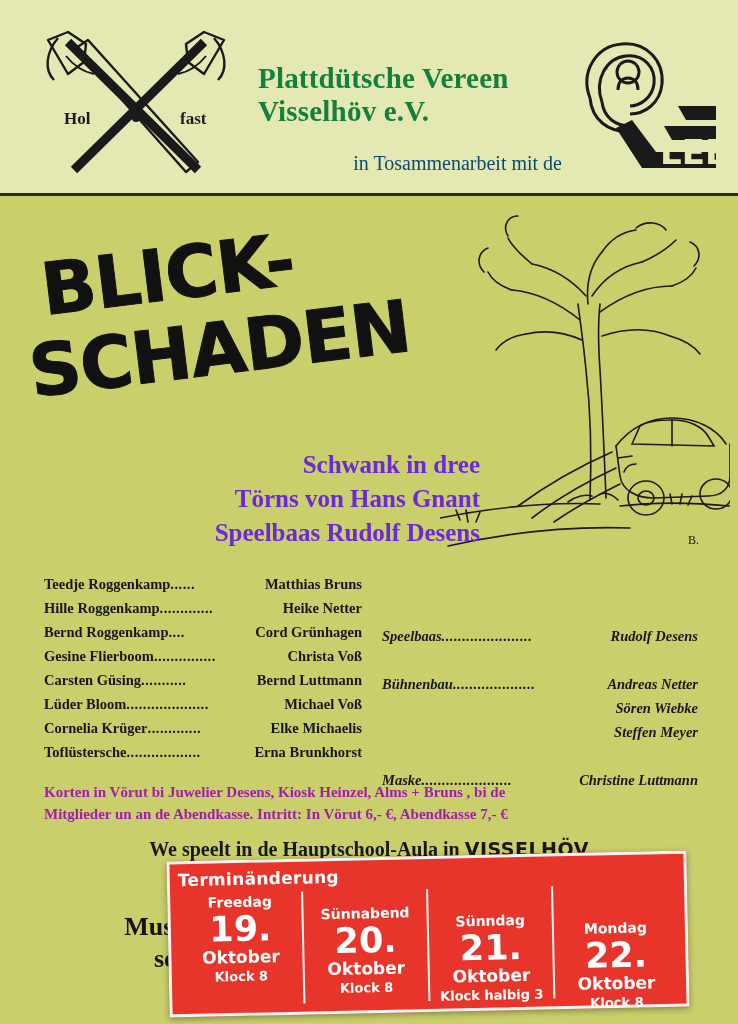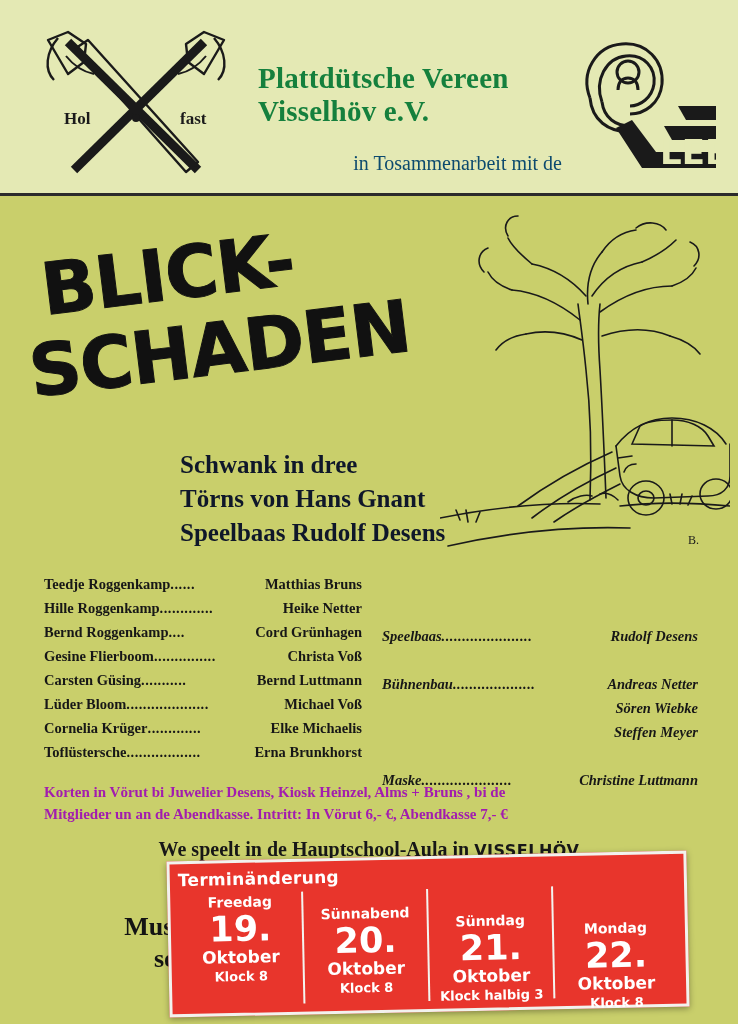--- a/index.html
+++ b/index.html
@@ -83,26 +83,26 @@
     position: absolute; left: 4px; top: 96px;
     transform: rotate(-7deg);
     transform-origin: left bottom;
   }
 
   
   .subtitle {
     position: absolute;
     left: 180px; top: 448px;
     width: 300px;
-    text-align: left;
+    text-align: right;
     font-family: "Liberation Serif", serif;
     font-weight: bold;
     font-size: 25px;
     line-height: 1.35;
-    color: #0f172a;
+    color: #6d28d9;
   }
 
   
   .illus {
     position: absolute;
     left: 440px; top: 200px;
     width: 290px; height: 370px;
   }
 
   
@@ -149,21 +149,21 @@
     left: 44px; top: 838px;
     width: 650px;
     text-align: center;
     font-family: "Liberation Serif", serif;
     font-weight: bold;
     font-size: 20px;
     color: #171717;
   }
   .venue .place {
     font-family: "DejaVu Sans", sans-serif;
-    font-size: 16px;
+    font-size: 19px;
     letter-spacing: 0.5px;
   }
 
   
   .music {
     position: absolute;
     left: 60px; top: 878px;
     width: 190px;
     text-align: right;
     font-family: "Liberation Serif", serif;

